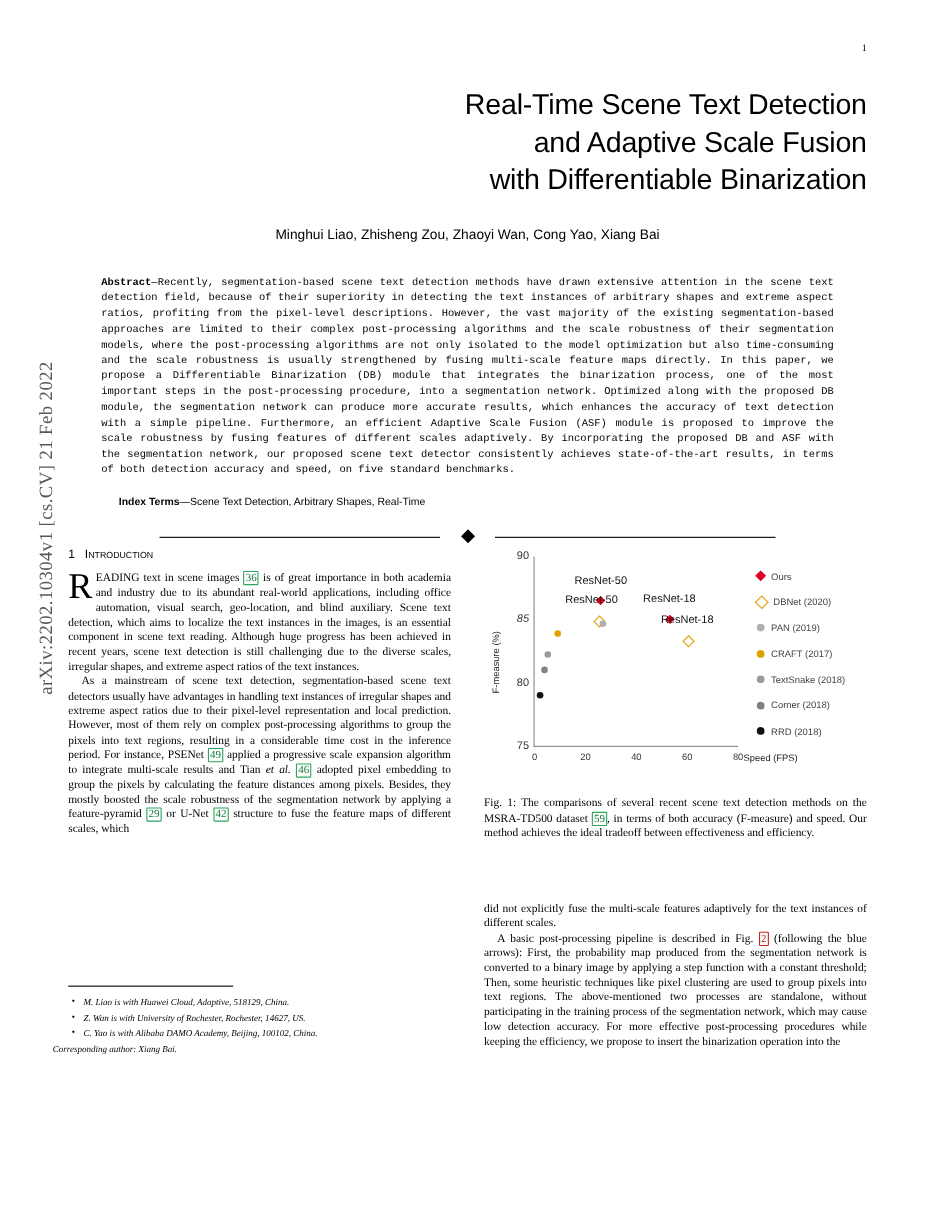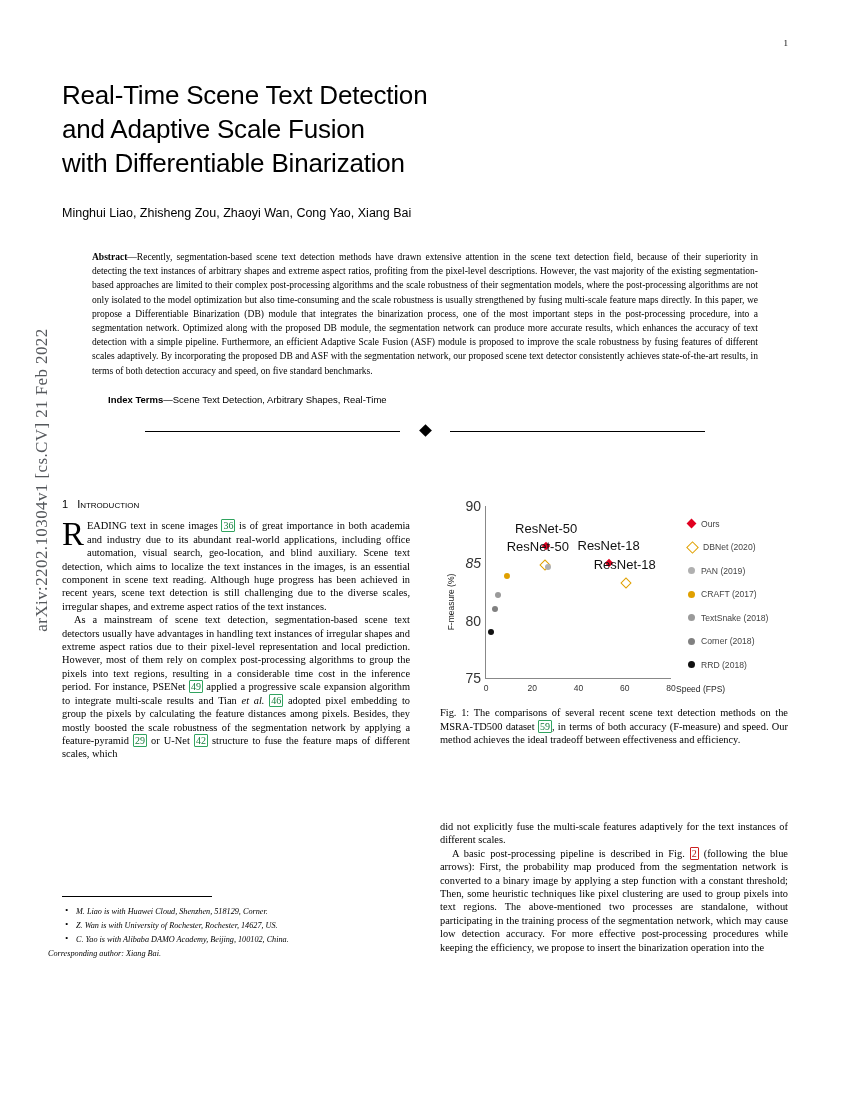--- a/index.html
+++ b/index.html
@@ -41,40 +41,40 @@
     text-align: center;
     white-space: nowrap;
   }
   .content {
     position: absolute;
     left: 62px;
     top: 60px;
     width: 726px;
   }
   .title {
-    text-align: left;
+    text-align: right;
     font-size: 26px;
     line-height: 34px;
     margin-top: 18px;
     font-family: "Liberation Sans", sans-serif;
     font-weight: normal;
     letter-spacing: -0.2px;
   }
   .authors {
-    text-align: left;
+    text-align: center;
     font-size: 12.5px;
     margin-top: 26px;
     font-family: "Liberation Sans", sans-serif;
   }
   .abstract-block {
     margin: 30px 30px 0 30px;
     font-size: 9.5px;
     line-height: 14.2px;
     text-align: justify;
-    font-family: Liberation Serif, serif;
+    font-family: Liberation Mono, monospace;
   }
   .abstract-block .lead {
     font-weight: bold;
   }
   .indexterms {
     margin: 16px 30px 0 30px;
     font-size: 9.5px;
     font-family: "Liberation Sans", sans-serif;
   }
   .indexterms .lead {
@@ -211,21 +211,21 @@
     top: 8px;
     width: 185px;
     height: 172px;
     border-left: 1px solid #888;
     border-bottom: 1px solid #888;
   }
   .ytick {
     position: absolute;
     right: 100%;
     margin-right: 5px;
-    font-size: 14px;
+    font-size: 10px;
     color: #333;
     transform: translateY(-50%);
     white-space: nowrap;
   }
   .xtick {
     position: absolute;
     top: 100%;
     margin-top: 5px;
     font-size: 8.5px;
     color: #333;
@@ -262,21 +262,21 @@
   }
   .pt.circle {
     border-radius: 50%;
   }
   .pt.hollow {
     background: transparent !important;
     border: 1px solid;
   }
   .ptlabel {
     position: absolute;
-    font-size: 13px;
+    font-size: 10px;
     color: #111;
     transform: translate(-50%, -50%);
     white-space: nowrap;
   }
   .legend {
     position: absolute;
     left: 248px;
     top: 14px;
     width: 100px;
     font-size: 8.6px;
@@ -290,21 +290,21 @@
     width: 7px;
     height: 7px;
     margin-right: 6px;
     flex: 0 0 auto;
   }
   .legend-mark.diamond { transform: rotate(45deg); }
   .legend-mark.circle { border-radius: 50%; }
   .legend-mark.hollow { background: transparent !important; border: 1px solid; }
   .legend-label { color: #444; }
   .figcaption {
-    margin-top: 0;
+    margin-top: 18px;
     font-size: 10.4px;
     line-height: 13.6px;
     text-align: justify;
   }
   .figcaption .lead { }
   .fig-right-text {
     position: absolute;
     left: 378px;
     top: 322px;
     width: 348px;
@@ -358,21 +358,21 @@
       </p>
 
       <p class="body">
         As a mainstream of scene text detection, segmentation-based scene text detectors usually have advantages in handling text instances of irregular shapes and extreme aspect ratios due to their pixel-level representation and local prediction. However, most of them rely on complex post-processing algorithms to group the pixels into text regions, resulting in a considerable time cost in the inference period. For instance, PSENet <span class="cite">49</span> applied a progressive scale expansion algorithm to integrate multi-scale results and Tian <i>et al.</i> <span class="cite">46</span> adopted pixel embedding to group the pixels by calculating the feature distances among pixels. Besides, they mostly boosted the scale robustness of the segmentation network by applying a feature-pyramid <span class="cite">29</span> or U-Net <span class="cite">42</span> structure to fuse the feature maps of different scales, which
       </p>
 
       <div class="footnote-rule"></div>
 
       <div class="footnotes">
         <ul>
-          <li>M. Liao is with Huawei Cloud, Shenzhen, 518129, Corner.</li>
+          <li>M. Liao is with Huawei Cloud, Adaptive, 518129, China.</li>
           <li>Z. Wan is with University of Rochester, Rochester, 14627, US.</li>
           <li>C. Yao is with Alibaba DAMO Academy, Beijing, 100102, China.</li>
         </ul>
         <div class="footnote-last">Corresponding author: Xiang Bai.</div>
       </div>
     </div>
 
     <div class="figure">
       <div class="chart">
         <div class="plot-area">

